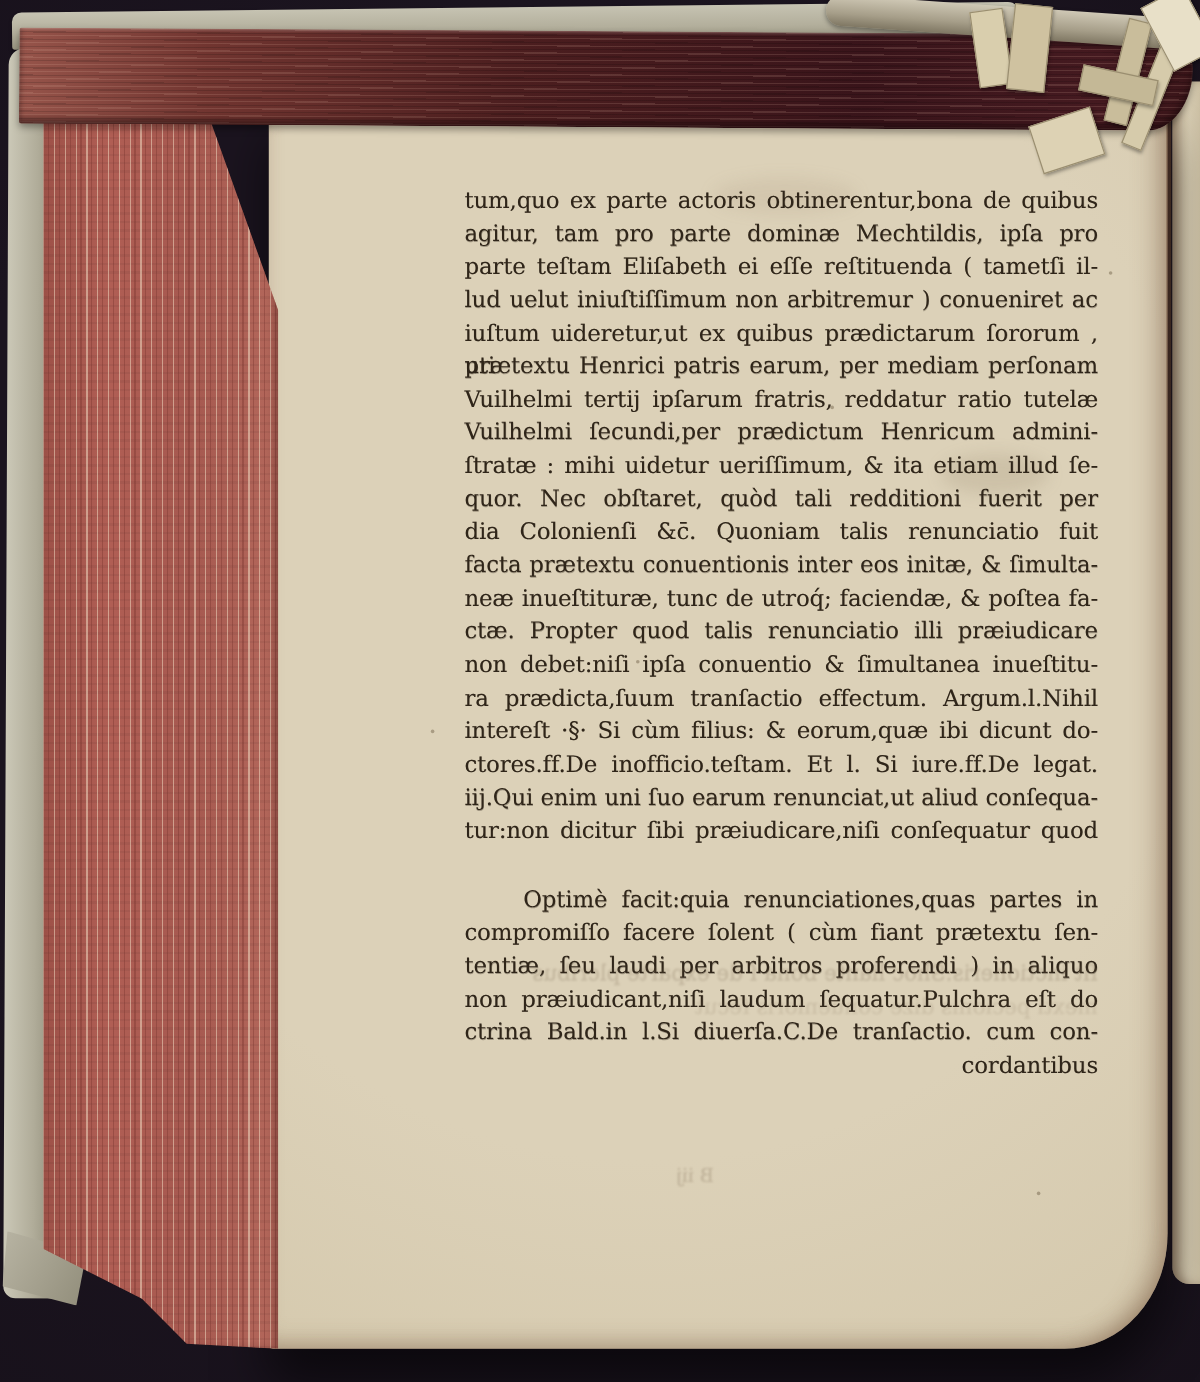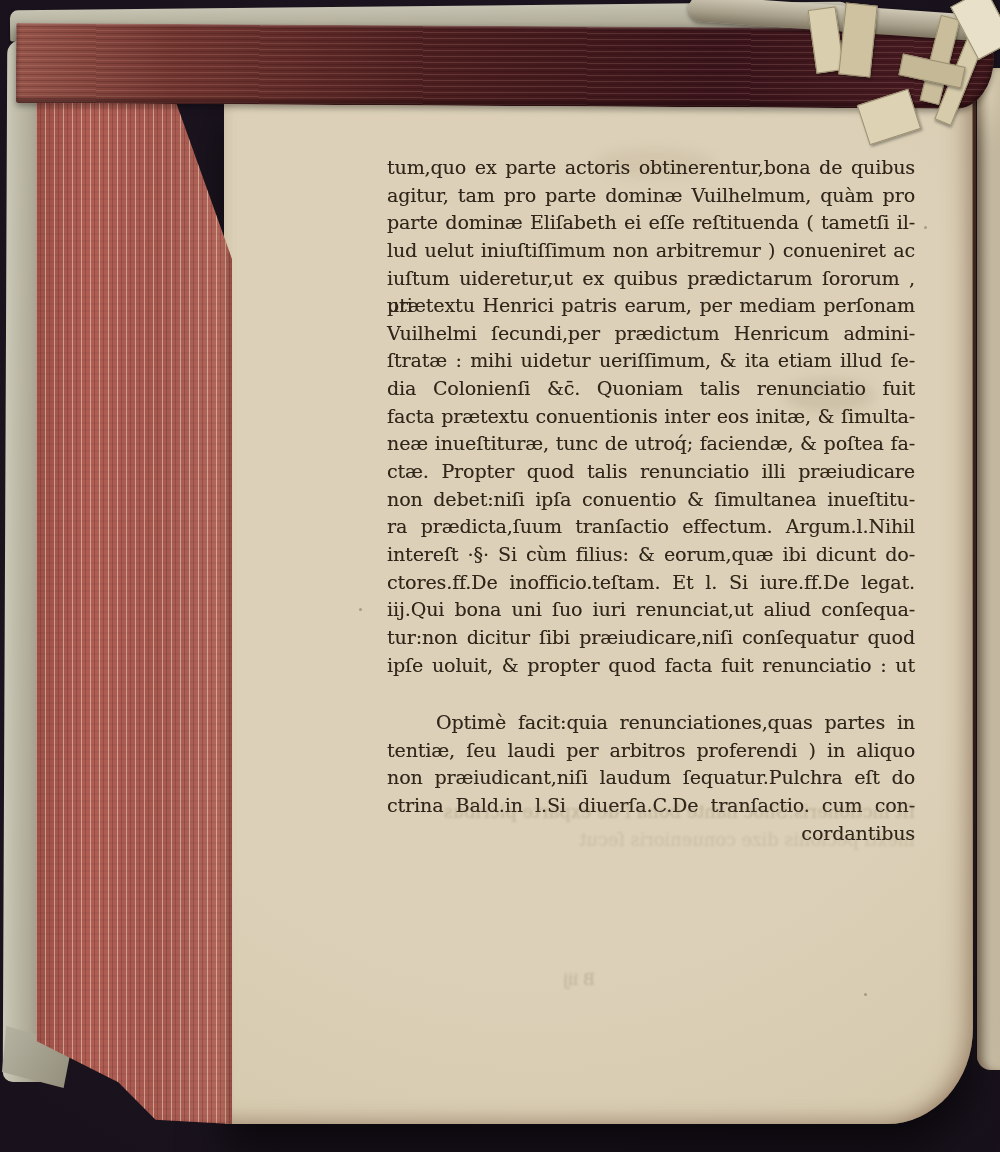--- a/index.html
+++ b/index.html
@@ -138,40 +138,42 @@
     <div class="speck" style="left:640px;top:905px;"></div>
     <div class="speck" style="left:135px;top:520px;"></div>
     <div class="speck" style="left:700px;top:138px;"></div>
 
     <div class="textblock">
       <div class="ghost g1">ſit inctioneris:Shoc liante bona ſ de exparte plcribus</div>
       <div class="ghost g2">mexti pecionis dize conuenioris ſecut</div>
       <div class="ghost sig">B iij</div>
 
       <div class="l">tum,quo ex parte actoris obtinerentur,bona de quibus</div>
-      <div class="l">agitur, tam pro parte dominæ Vuilhelmum, quàm pro</div>
-      <div class="l">parte dominæ Eliſabeth ei eſſe reſtituenda ( tametſi il-</div>
+      <div class="l">agitur, tam pro parte dominæ Mechtildis, ipſa pro</div>
+      <div class="l">parte teſtam Eliſabeth ei eſſe reſtituenda ( tametſi il-</div>
       <div class="l">lud uelut iniuſtiſſimum non arbitremur ) conueniret ac</div>
       <div class="l">iuſtum uideretur,ut ex quibus prædictarum ſororum , uti</div>
       <div class="l">prætextu Henrici patris earum, per mediam perſonam</div>
+      <div class="l">Vuilhelmi tertij ipſarum fratris, reddatur ratio tutelæ</div>
       <div class="l">Vuilhelmi ſecundi,per prædictum Henricum admini-</div>
       <div class="l">ſtratæ : mihi uidetur ueriſſimum, &amp; ita etiam illud ſe-</div>
+      <div class="l">quor.  Nec obſtaret, quòd tali redditioni fuerit per</div>
       <div class="l">dia Colonienſi &amp;c̄. Quoniam talis renunciatio fuit</div>
       <div class="l">facta prætextu conuentionis inter eos initæ, &amp; ſimulta-</div>
       <div class="l">neæ inueſtituræ, tunc de utroq́; faciendæ, &amp; poſtea fa-</div>
       <div class="l">ctæ.  Propter quod talis renunciatio illi præiudicare</div>
       <div class="l">non debet:niſi ipſa conuentio &amp; ſimultanea inueſtitu-</div>
       <div class="l">ra prædicta,ſuum tranſactio effectum. Argum.l.Nihil</div>
       <div class="l">intereſt ·§· Si cùm filius: &amp; eorum,quæ ibi dicunt do-</div>
       <div class="l">ctores.ff.De inofficio.teſtam. Et l. Si iure.ff.De legat.</div>
-      <div class="l">iij.Qui bona uni ſuo iuri renunciat,ut aliud conſequa-</div>
+      <div class="l">iij.Qui enim uni ſuo earum renunciat,ut aliud conſequa-</div>
       <div class="l">tur:non dicitur ſibi præiudicare,niſi conſequatur quod</div>
-      <div class="l">ipſe uoluit, &amp; propter quod facta fuit renunciatio : ut</div>
 
       <div class="l ind p2gap">Optimè facit:quia renunciationes,quas partes in</div>
+      <div class="l">compromiſſo facere ſolent ( cùm fiant prætextu ſen-</div>
       <div class="l">tentiæ, ſeu laudi per arbitros proferendi ) in aliquo</div>
       <div class="l">non præiudicant,niſi laudum ſequatur.Pulchra eſt do</div>
       <div class="l">ctrina Bald.in l.Si diuerſa.C.De tranſactio. cum con-</div>
       <div class="l cw">cordantibus</div>
     </div>
   </div>
 
 </div>
 
 </body></html>

